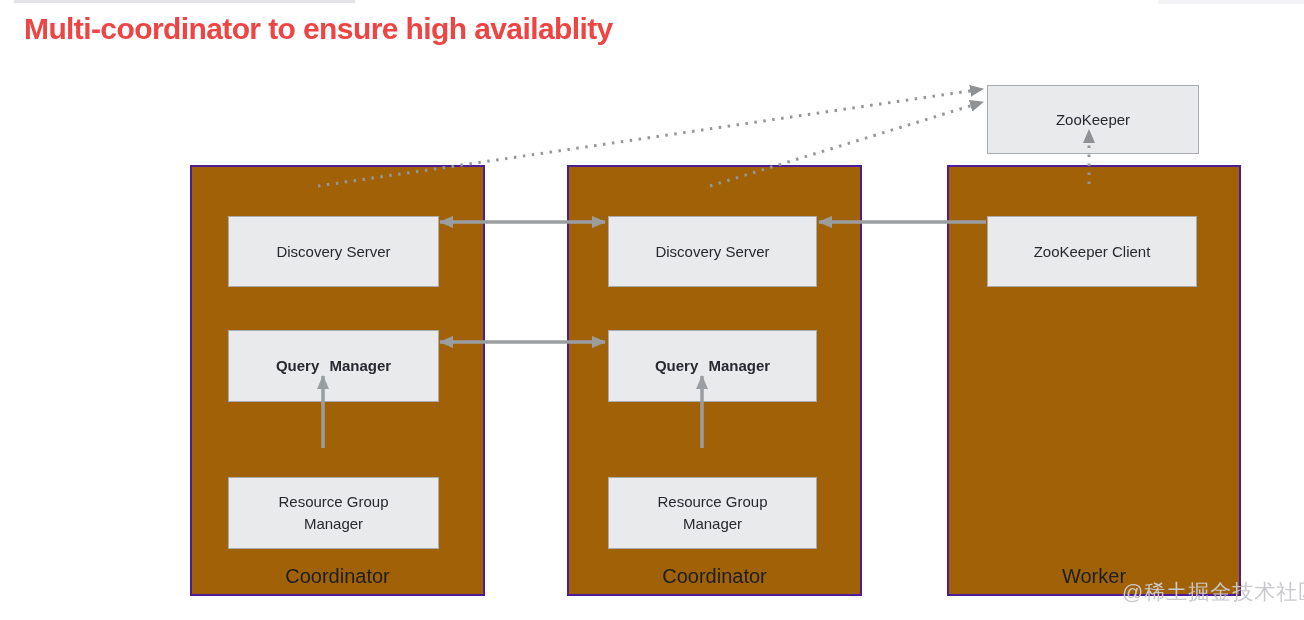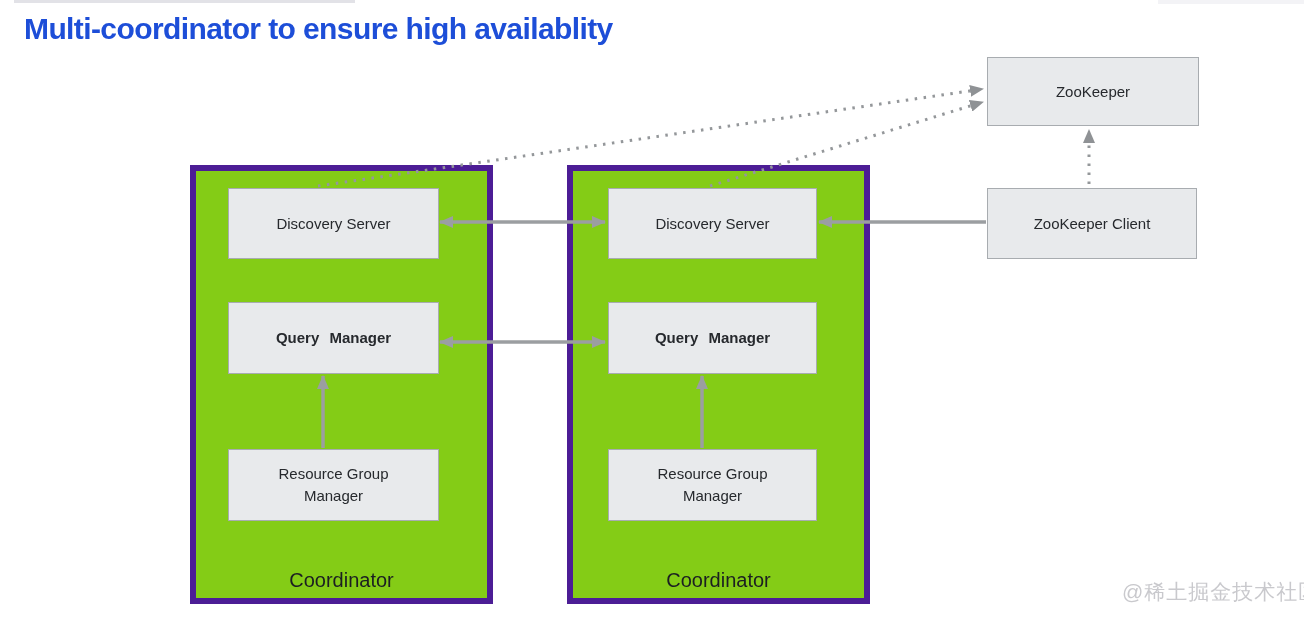--- a/index.html
+++ b/index.html
@@ -5,37 +5,37 @@
   html,body { margin:0; padding:0; background:#ffffff; }
   .canvas {
     position:relative; width:1304px; height:620px; background:#ffffff;
     overflow:hidden; font-family:"Liberation Sans", sans-serif;
   }
   .top-strip-a { position:absolute; left:14px; top:0; width:341px; height:3px; background:#e2e2e7; }
   .top-strip-b { position:absolute; left:1158px; top:0; width:146px; height:4px; background:#f3f3f6; }
 
   .diagram-title {
     position:absolute; left:24px; top:12px;
-    font-size:30px; font-weight:bold; color:#1d4ed8;
+    font-size:30px; font-weight:bold; color:#ef4444;
     letter-spacing:-0.6px; white-space:nowrap;
   }
 
-  .container-box { position:absolute; background:#84cc16; border:6px solid #4c1d95; }
+  .container-box { position:absolute; background:#a16207; border:2px solid #4c1d95; }
   #coord1 { left:190px; top:165px; width:291px; height:427px; }
   #coord2 { left:567px; top:165px; width:291px; height:427px; }
   #worker { left:947px; top:165px; width:290px; height:427px; }
   .container-label {
     position:absolute; left:0; right:0; bottom:6px; text-align:center;
     font-size:20px; color:#1c1f22;
   }
 
   .node {
     position:absolute; background:#e8eaec; border:1px solid #a8acb0;
     display:flex; align-items:center; justify-content:center; text-align:center;
-    font-size:15px; color:#26292d; z-index:2;
+    font-size:15px; color:#26292d; z-index:2;margin-top:28px;
   }
   .node span { line-height:22px; }
   #zk  { left:987px; top:57px;  width:210px; height:67px; }
   #ds1 { left:228px; top:188px; width:209px; height:69px; }
   #qm1 { left:228px; top:302px; width:209px; height:70px; }
   #rgm1{ left:228px; top:449px; width:209px; height:70px; }
   #ds2 { left:608px; top:188px; width:207px; height:69px; }
   #qm2 { left:608px; top:302px; width:207px; height:70px; }
   #rgm2{ left:608px; top:449px; width:207px; height:70px; }
   #dc  { left:987px; top:188px; width:208px; height:69px; }
@@ -59,20 +59,23 @@
   <div class="top-strip-a"></div>
   <div class="top-strip-b"></div>
 
   <div class="diagram-title">Multi-coordinator to ensure high availablity</div>
 
   <div class="container-box" id="coord1">
     <div class="container-label">Coordinator</div>
   </div>
   <div class="container-box" id="coord2">
     <div class="container-label">Coordinator</div>
+  </div>
+  <div class="container-box" id="worker">
+    <div class="container-label">Worker</div>
   </div>
 
   <div class="node" id="zk">
     <span>ZooKeeper</span>
   </div>
 
   <div class="node" id="ds1">
     <span>Discovery Server</span>
   </div>
   <div class="node" id="qm1">

